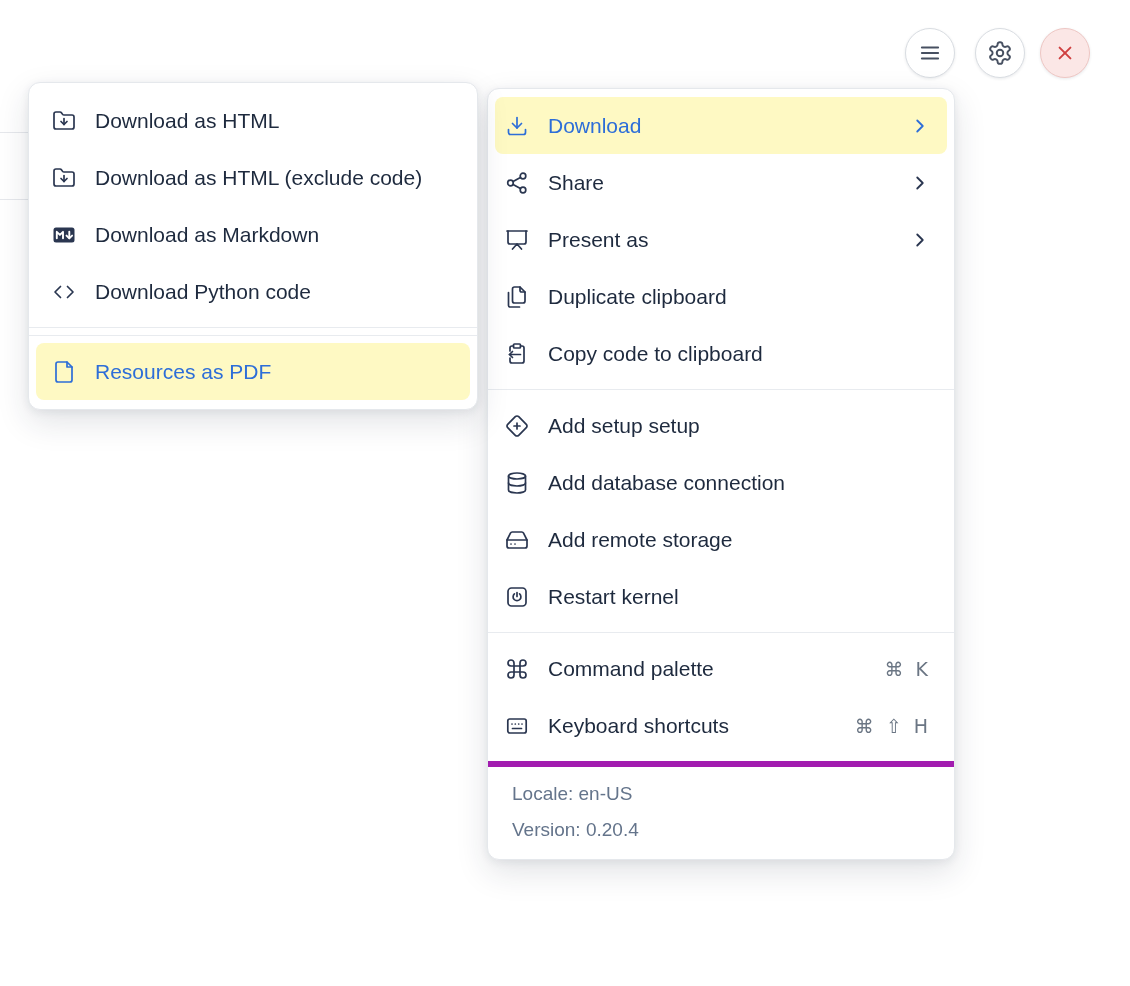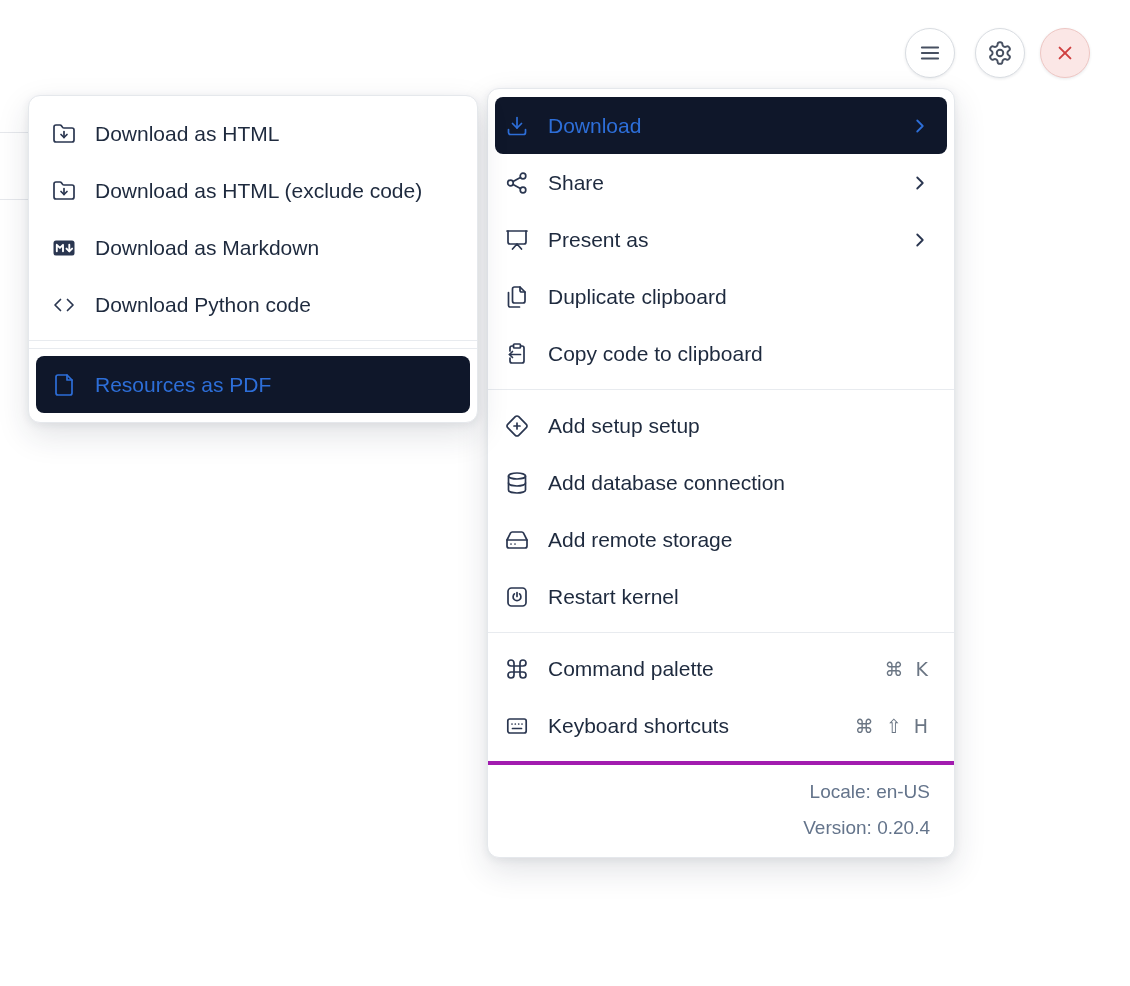--- a/index.html
+++ b/index.html
@@ -25,45 +25,45 @@
   }
   #btn-menu     { left:905px; }
   #btn-settings { left:975px; }
   #btn-close    { left:1040px; background:#fbe7e6; border-color:#eec7c4; color:#cf4040; }
 
   
   .panel {
     position:absolute; background:#ffffff; border:1px solid #e5e8ec; border-radius:12px;
     box-shadow:0 12px 32px rgba(30,42,62,.13), 0 2px 8px rgba(30,42,62,.07);
   }
-  #submenu  { left:28px;  top:95px; width:450px; padding:9px 7px; z-index:3; }
+  #submenu  { left:28px;  top:82px; width:450px; padding:9px 7px; z-index:3; }
   #mainmenu { left:487px; top:88px; width:468px; padding:8px 0 0 0; z-index:2; }
 
   .mi {
     display:flex; align-items:center; height:57px; border-radius:8px;
     padding:0 16px; cursor:pointer;
   }
   #mainmenu .mi { margin:0 7px; padding:0 16px 0 10px; }
   .mi .ic  { margin-right:19px; color:#2a3650; }
   .mi .lbl { font-size:21px; flex:1; white-space:nowrap; color:#1e2a3e; }
   .mi .chev { color:#2a3650; }
-  .mi.hl { background:#0f172a; }
+  .mi.hl { background:#fef9c3; }
   .mi.hl .lbl, .mi.hl .ic, .mi.hl .chev { color:#2d6ed8; }
   .mi.disabled { cursor:default; }
   .mi.disabled .lbl { color:#9ca3af; }
   .mi.disabled .ic  { color:#9ca3af; }
   .mi .short {
     font-size:19px; color:#6b7684; letter-spacing:3px; white-space:nowrap;
     font-family:"DejaVu Sans",sans-serif;
   }
 
   .sep { height:1px; background:#e8ebef; margin:7px 0; }
   #submenu .sep { margin:7px -7px; }
 
-  .menu-footer { border-top:4px solid #a21caf; margin-top:7px; padding:9px 24px 11px 24px;text-align:right; }
+  .menu-footer { border-top:6px solid #a21caf; margin-top:7px; padding:9px 24px 11px 24px; }
   .menu-footer .meta { font-size:19px; line-height:36px; color:#64748b; white-space:nowrap; }
 </style>
 </head>
 <body>
 
 <div class="edge-line" style="top:132px"></div>
 <div class="edge-line" style="top:199px"></div>
 
 <div class="circle-btn" id="btn-menu">
   <svg class="icon26" viewBox="0 0 24 24">

